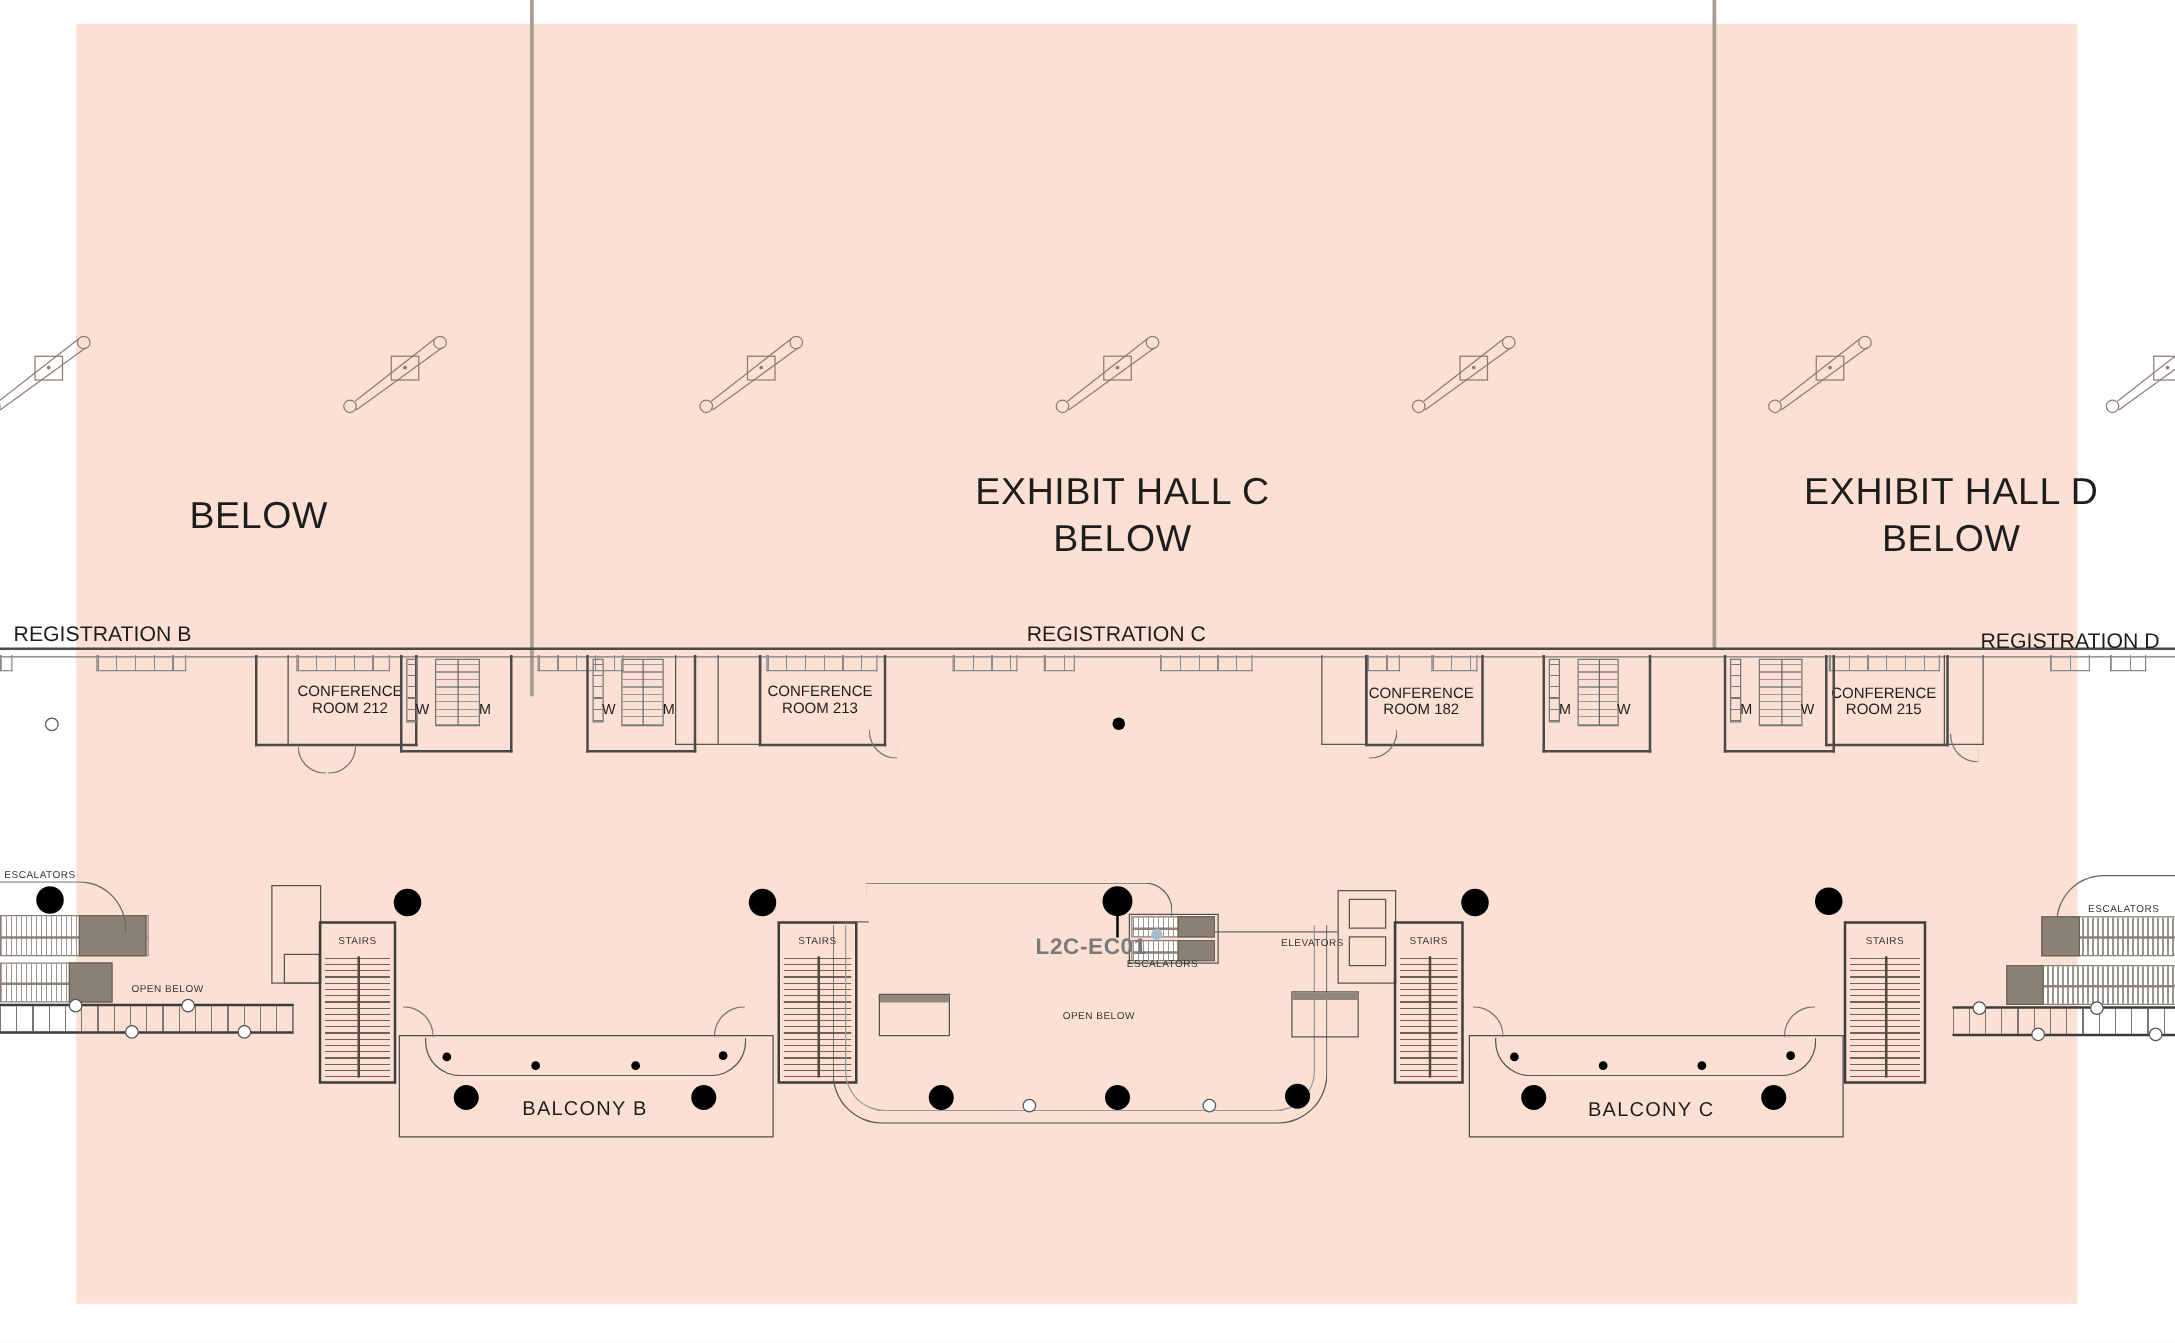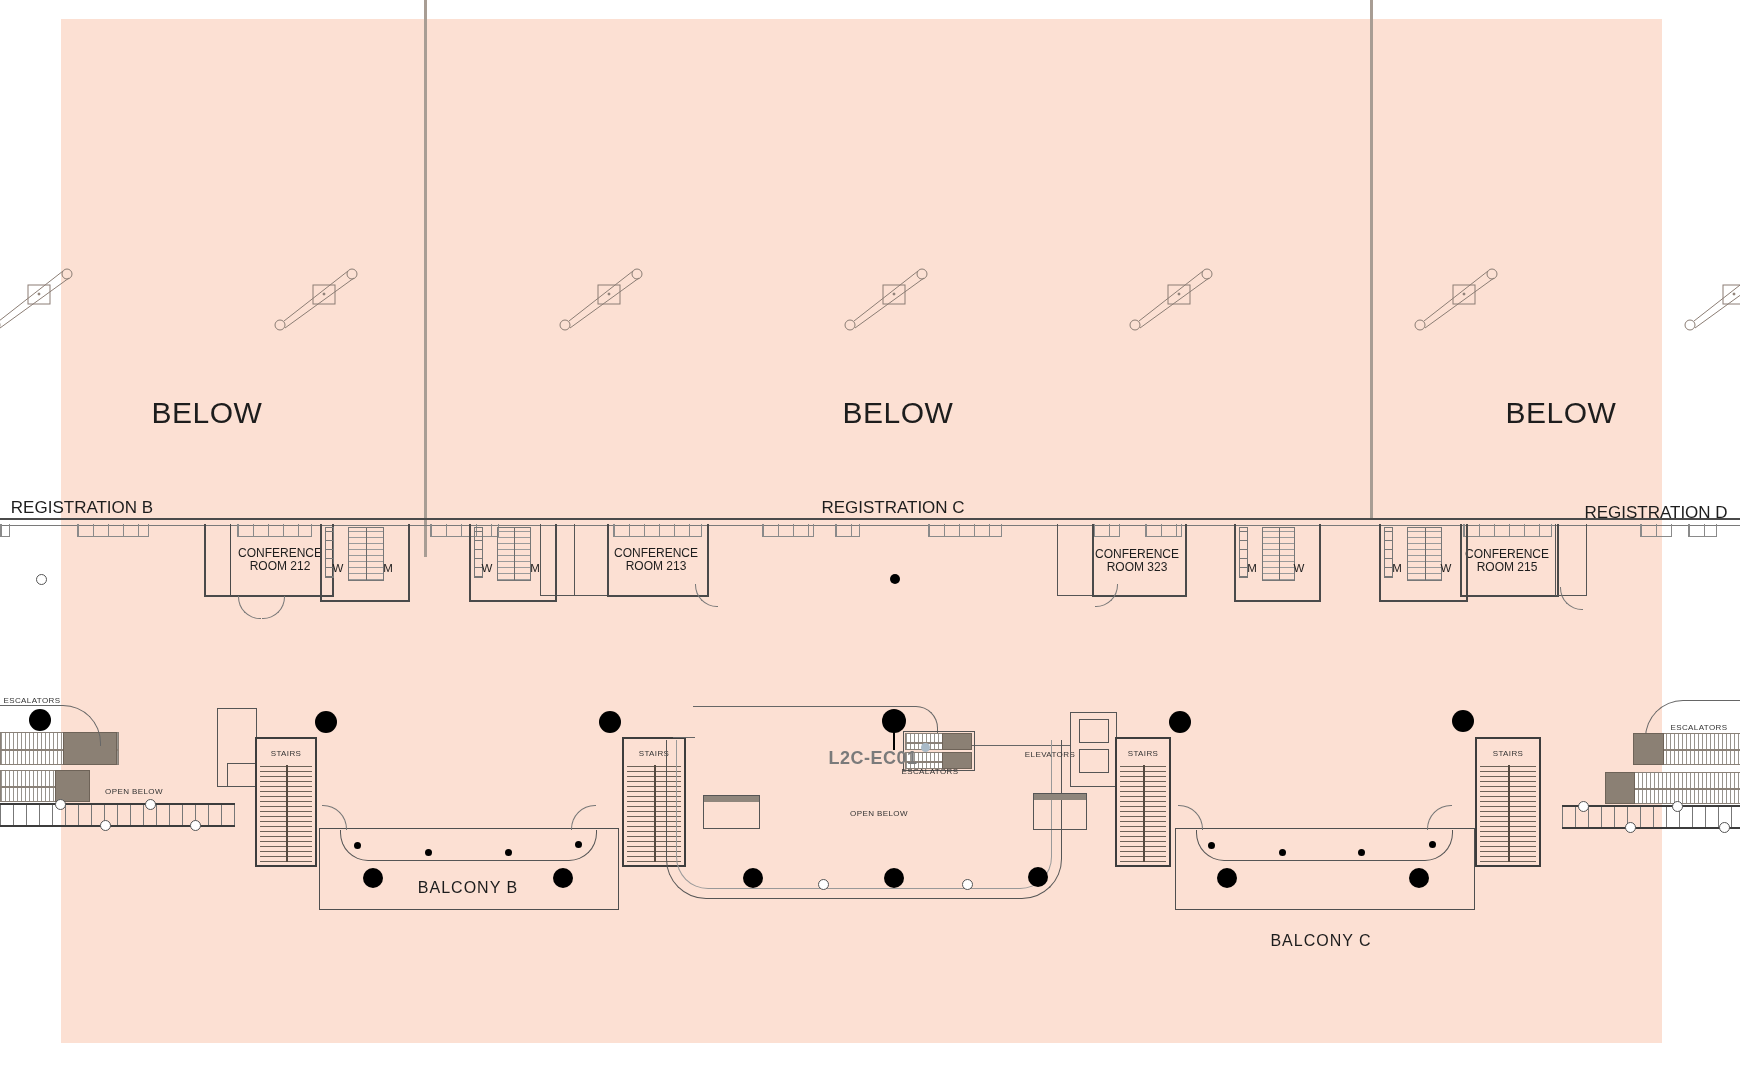--- a/index.html
+++ b/index.html
@@ -102,23 +102,25 @@
       <use href="#sect"></use>
     </svg>
   <svg class="sect-sym" style="left:1678px;top:264px;">
       <use href="#sect"></use>
     </svg>
 
   <div class="lbl lbl-hall" style="left:207px;top:413px;">
       <div>BELOW</div>
   </div>
   <div class="lbl lbl-hall" style="left:898px;top:413px;">
+    <div>EXHIBIT HALL C</div>
       <div>BELOW</div>
   </div>
   <div class="lbl lbl-hall" style="left:1561px;top:413px;">
+    <div>EXHIBIT HALL D</div>
       <div>BELOW</div>
   </div>
 
   <div class="corridor"></div>
   <div class="counter" style="left:0;width:8px;"></div>
   <div class="counter" style="left:77px;width:70px;"></div>
   <div class="counter" style="left:237px;width:73px;"></div>
   <div class="counter" style="left:430px;width:67px;"></div>
   <div class="counter" style="left:613px;width:87px;"></div>
   <div class="counter" style="left:762px;width:50px;"></div>
@@ -148,21 +150,21 @@
   <div class="room" style="left:607px;width:98px;"></div>
   <div class="lbl lbl-room" style="left:656px;top:560px;">
     <div>CONFERENCE</div>
       <div>ROOM 213</div>
   </div>
 
   <div class="ante" style="left:1057px;width:35px;"></div>
   <div class="room" style="left:1092px;width:91px;"></div>
   <div class="lbl lbl-room" style="left:1137px;top:561px;">
     <div>CONFERENCE</div>
-      <div>ROOM 323</div>
+      <div>ROOM 182</div>
   </div>
 
   <div class="room" style="left:1460px;width:95px;"></div>
   <div class="ante" style="left:1555px;width:30px;"></div>
   <div class="lbl lbl-room" style="left:1507px;top:561px;">
     <div>CONFERENCE</div>
       <div>ROOM 215</div>
   </div>
 
   <div class="wc" style="left:320px;width:86px;">
@@ -290,21 +292,21 @@
     <div class="lbl lbl-sm" style="left:50%;top:14px;">STAIRS</div>
     <div class="stair-hatch"></div>
       <div class="stair-div"></div>
   </div>
   <div class="dotL" style="left:1169px;top:711px;"></div>
 
   <div class="balc-rect" style="left:1175px;width:298px;"></div>
   <div class="ubend" style="left:1196px;top:830px;width:255px;height:30px;"></div>
   <div class="arc" style="left:1178px;top:805px;"></div>
   <div class="arc" style="left:1427px;top:805px;transform:scaleX(-1);"></div>
-  <div class="lbl lbl-balc" style="left:1321px;top:941px;text-align:right;">BALCONY C</div>
+  <div class="lbl lbl-balc" style="left:1321px;top:889px;text-align:right;">BALCONY C</div>
   <div class="dotM" style="left:1217px;top:868px;"></div>
   <div class="dotM" style="left:1409px;top:868px;"></div>
   <div class="dotS" style="left:1208px;top:842px;"></div>
   <div class="dotS" style="left:1279px;top:849px;"></div>
   <div class="dotS" style="left:1358px;top:849px;"></div>
   <div class="dotS" style="left:1429px;top:841px;"></div>
 
   <div class="dotL" style="left:1452px;top:710px;"></div>
   <div class="stairs" style="left:1475px;width:62px;">
     <div class="lbl lbl-sm" style="left:50%;top:14px;">STAIRS</div>

